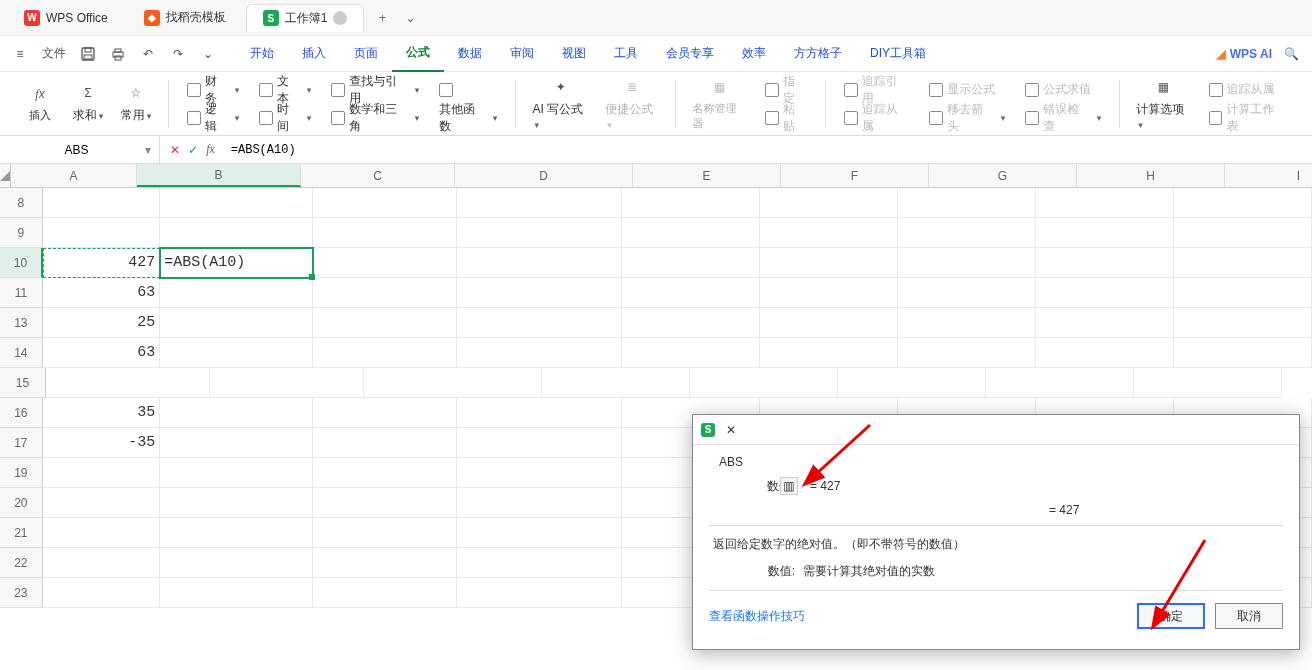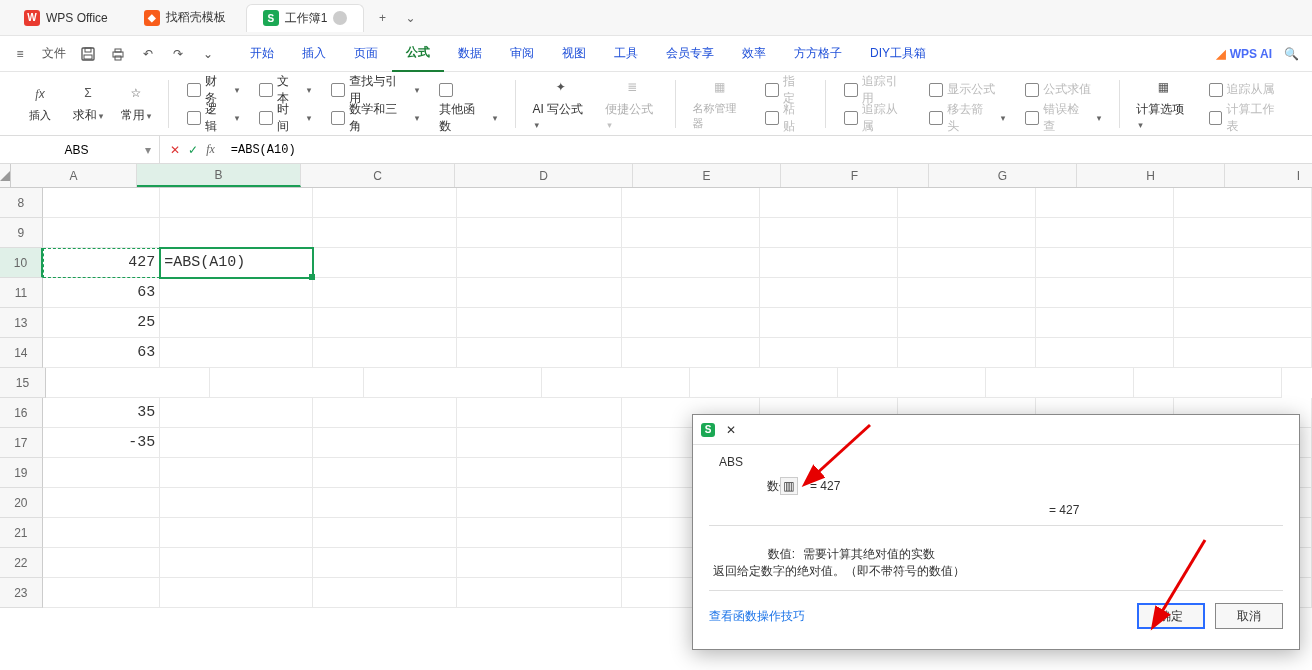--- a/index.html
+++ b/index.html
@@ -536,25 +536,25 @@
     <div class="dlg-row">
       <span class="lab">数值</span>
       <span class="dlg-pick">▥</span>
       <span class="dlg-eq">= 427</span>
     </div>
     <div class="dlg-row" style="justify-content:flex-start;">
       <span style="width:340px;"></span>
       <span>= 427</span>
     </div>
     <div class="dlg-desc">
+      <div>返回给定数字的绝对值。（即不带符号的数值）</div>
       <div style="display:flex;margin-top:10px;">
         <span style="width:90px;text-align:right;padding-right:8px;">数值:</span>
         <span>需要计算其绝对值的实数</span>
       </div>
-      <div>返回给定数字的绝对值。（即不带符号的数值）</div>
     </div>
     <div class="dlg-footer">
       <span class="dlg-link">查看函数操作技巧</span>
       <div class="btns">
         <div class="btn primary">
             <span>确定</span>
           </div>
         <div class="btn">
             <span>取消</span>
           </div>

